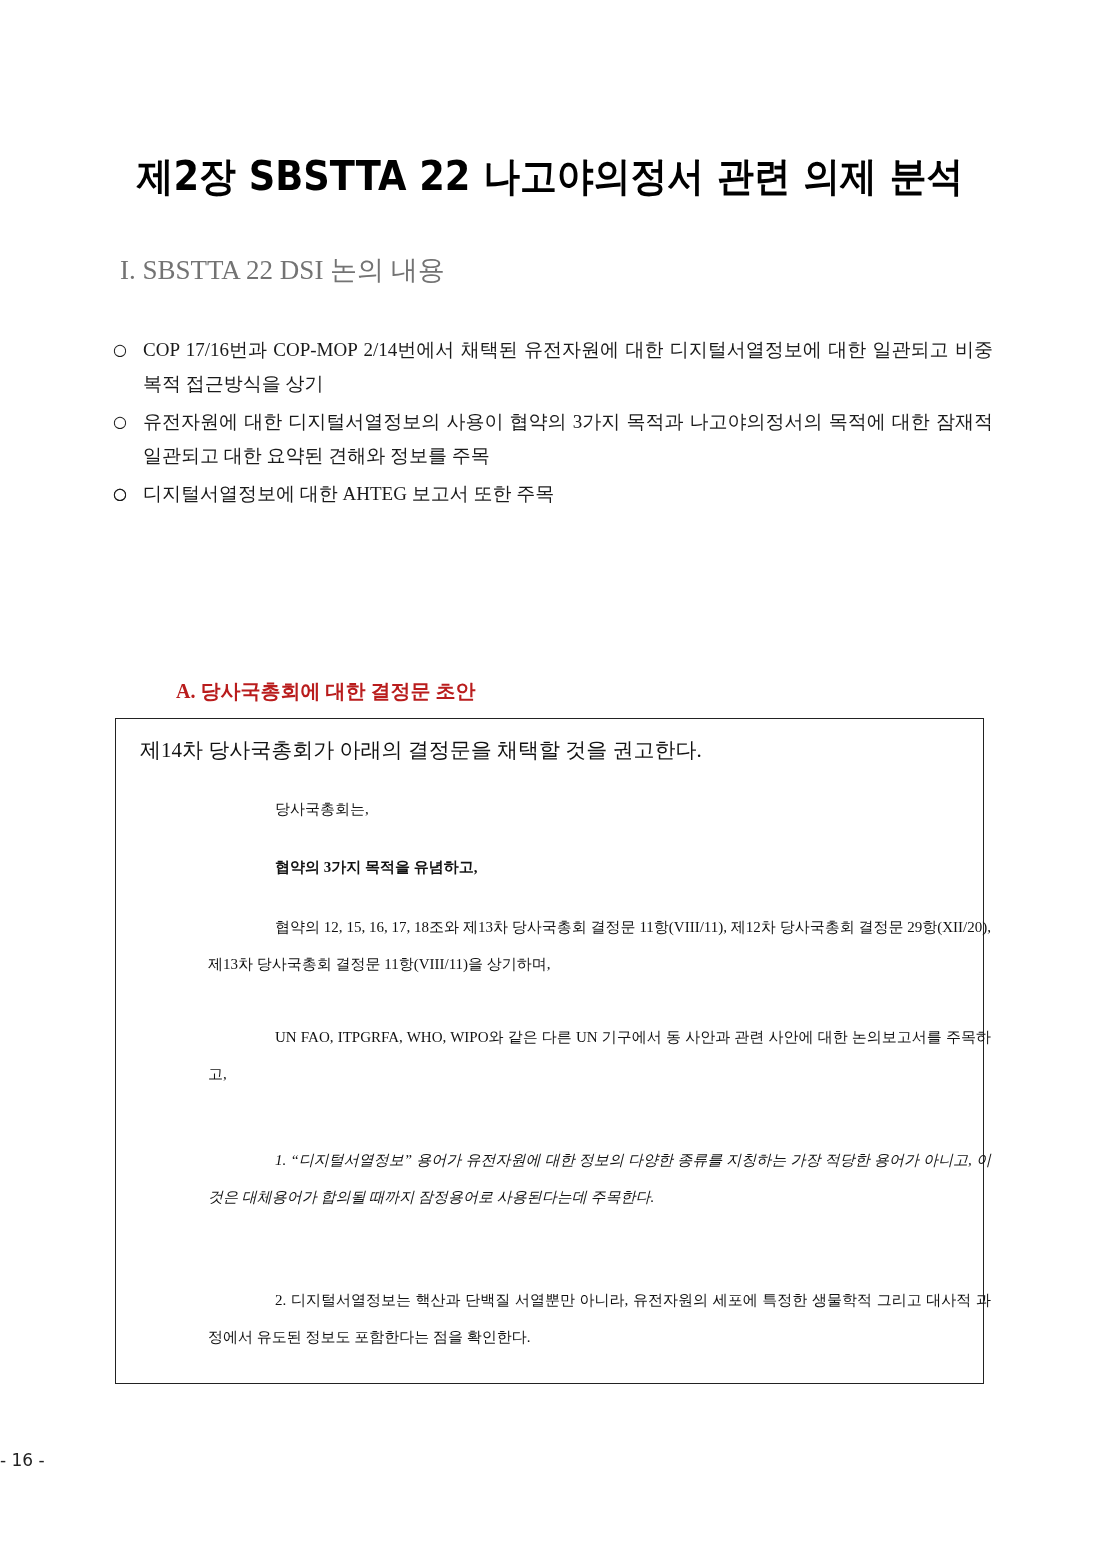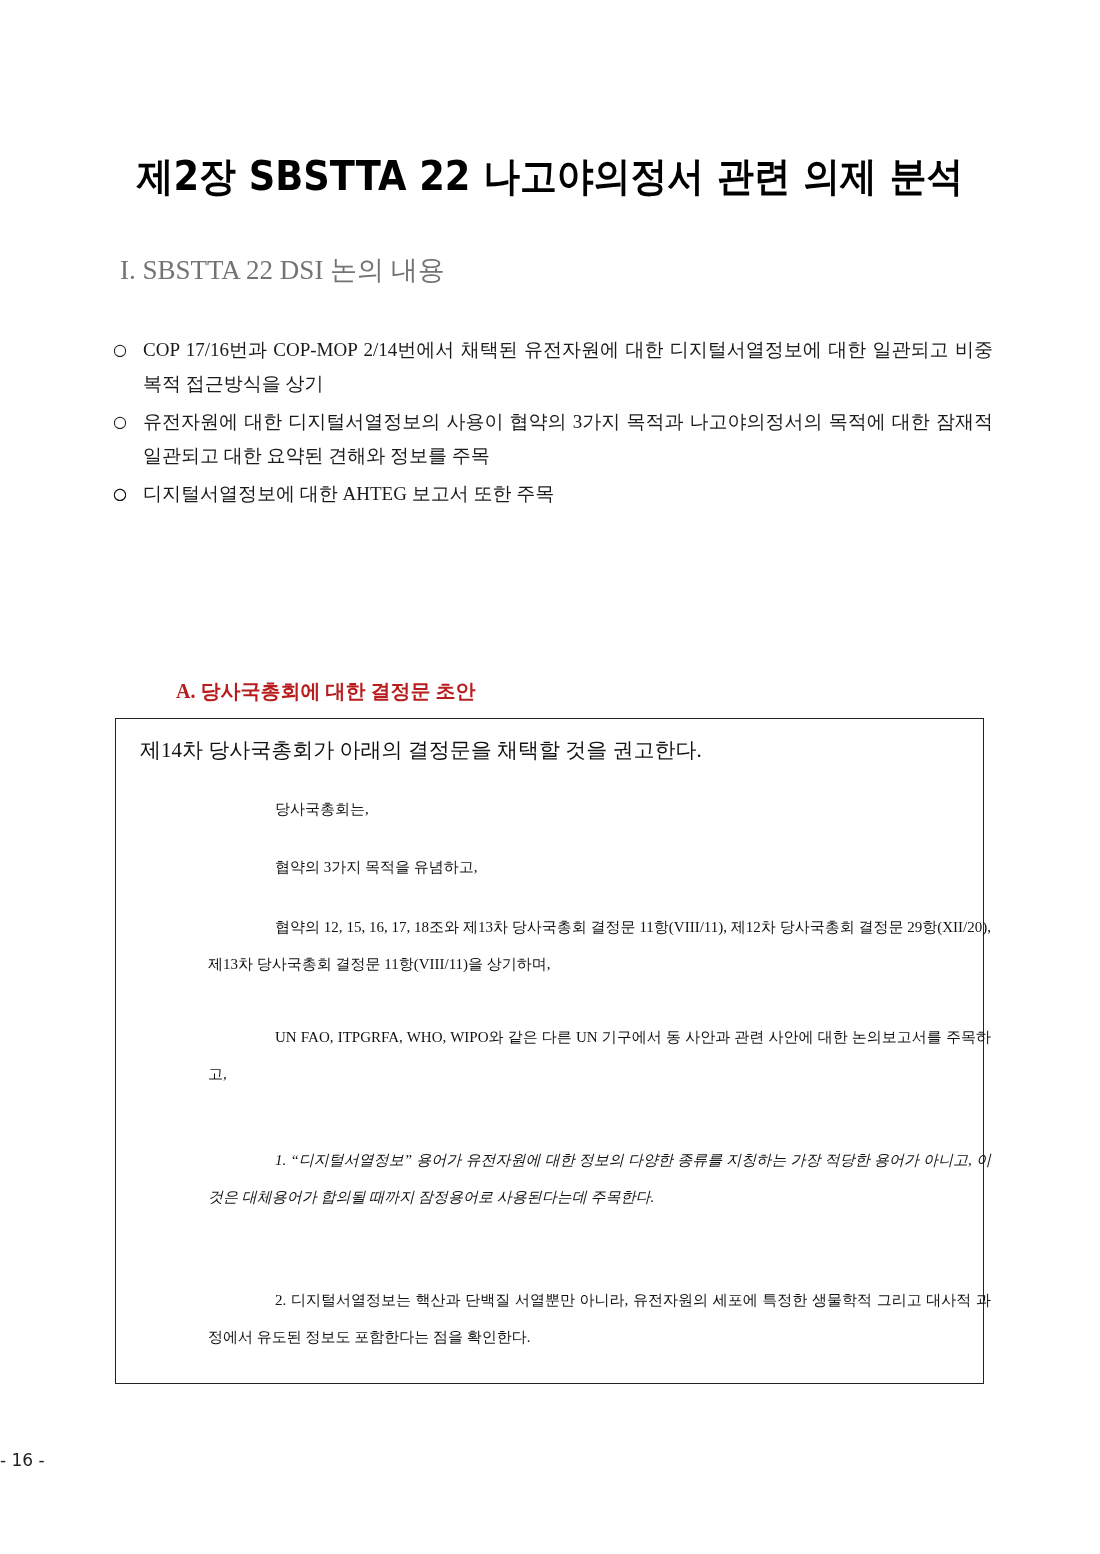--- a/index.html
+++ b/index.html
@@ -135,21 +135,21 @@
       <span class="bullet-mark">○</span>
       <span>디지털서열정보에 대한 AHTEG 보고서 또한 주목</span>
     </li>
   </ul>
 
   <div class="subsection-title">A. 당사국총회에 대한 결정문 초안</div>
 
   <div class="draft-box">
     <div class="box-intro">제14차 당사국총회가 아래의 결정문을 채택할 것을 권고한다.</div>
     <div class="para" style="top:72px;">당사국총회는,</div>
-    <div class="para" style="top:130px;">협약의 3가지 목적을 유념하고,</div>
+    <div class="para" style="top:130px;font-weight:bold;">협약의 3가지 목적을 유념하고,</div>
     <div class="para" style="top:190px;">협약의 12, 15, 16, 17, 18조와 제13차 당사국총회 결정문 11항(VIII/11), 제12차 당사국총회 결정문 29항(XII/20), 제13차 당사국총회 결정문 11항(VIII/11)을 상기하며,</div>
     <div class="para" style="top:300px;">UN FAO, ITPGRFA, WHO, WIPO와 같은 다른 UN 기구에서 동 사안과 관련 사안에 대한 논의보고서를 주목하고,</div>
     <div class="para" style="top:423px;font-style:italic;">1. “디지털서열정보” 용어가 유전자원에 대한 정보의 다양한 종류를 지칭하는 가장 적당한 용어가 아니고, 이것은 대체용어가 합의될 때까지 잠정용어로 사용된다는데 주목한다.</div>
     <div class="para" style="top:563px;">2. 디지털서열정보는 핵산과 단백질 서열뿐만 아니라, 유전자원의 세포에 특정한 생물학적 그리고 대사적 과정에서 유도된 정보도 포함한다는 점을 확인한다.</div>
   </div>
 
   <div class="page-number">- 16 -</div>
 
 </div>
 

